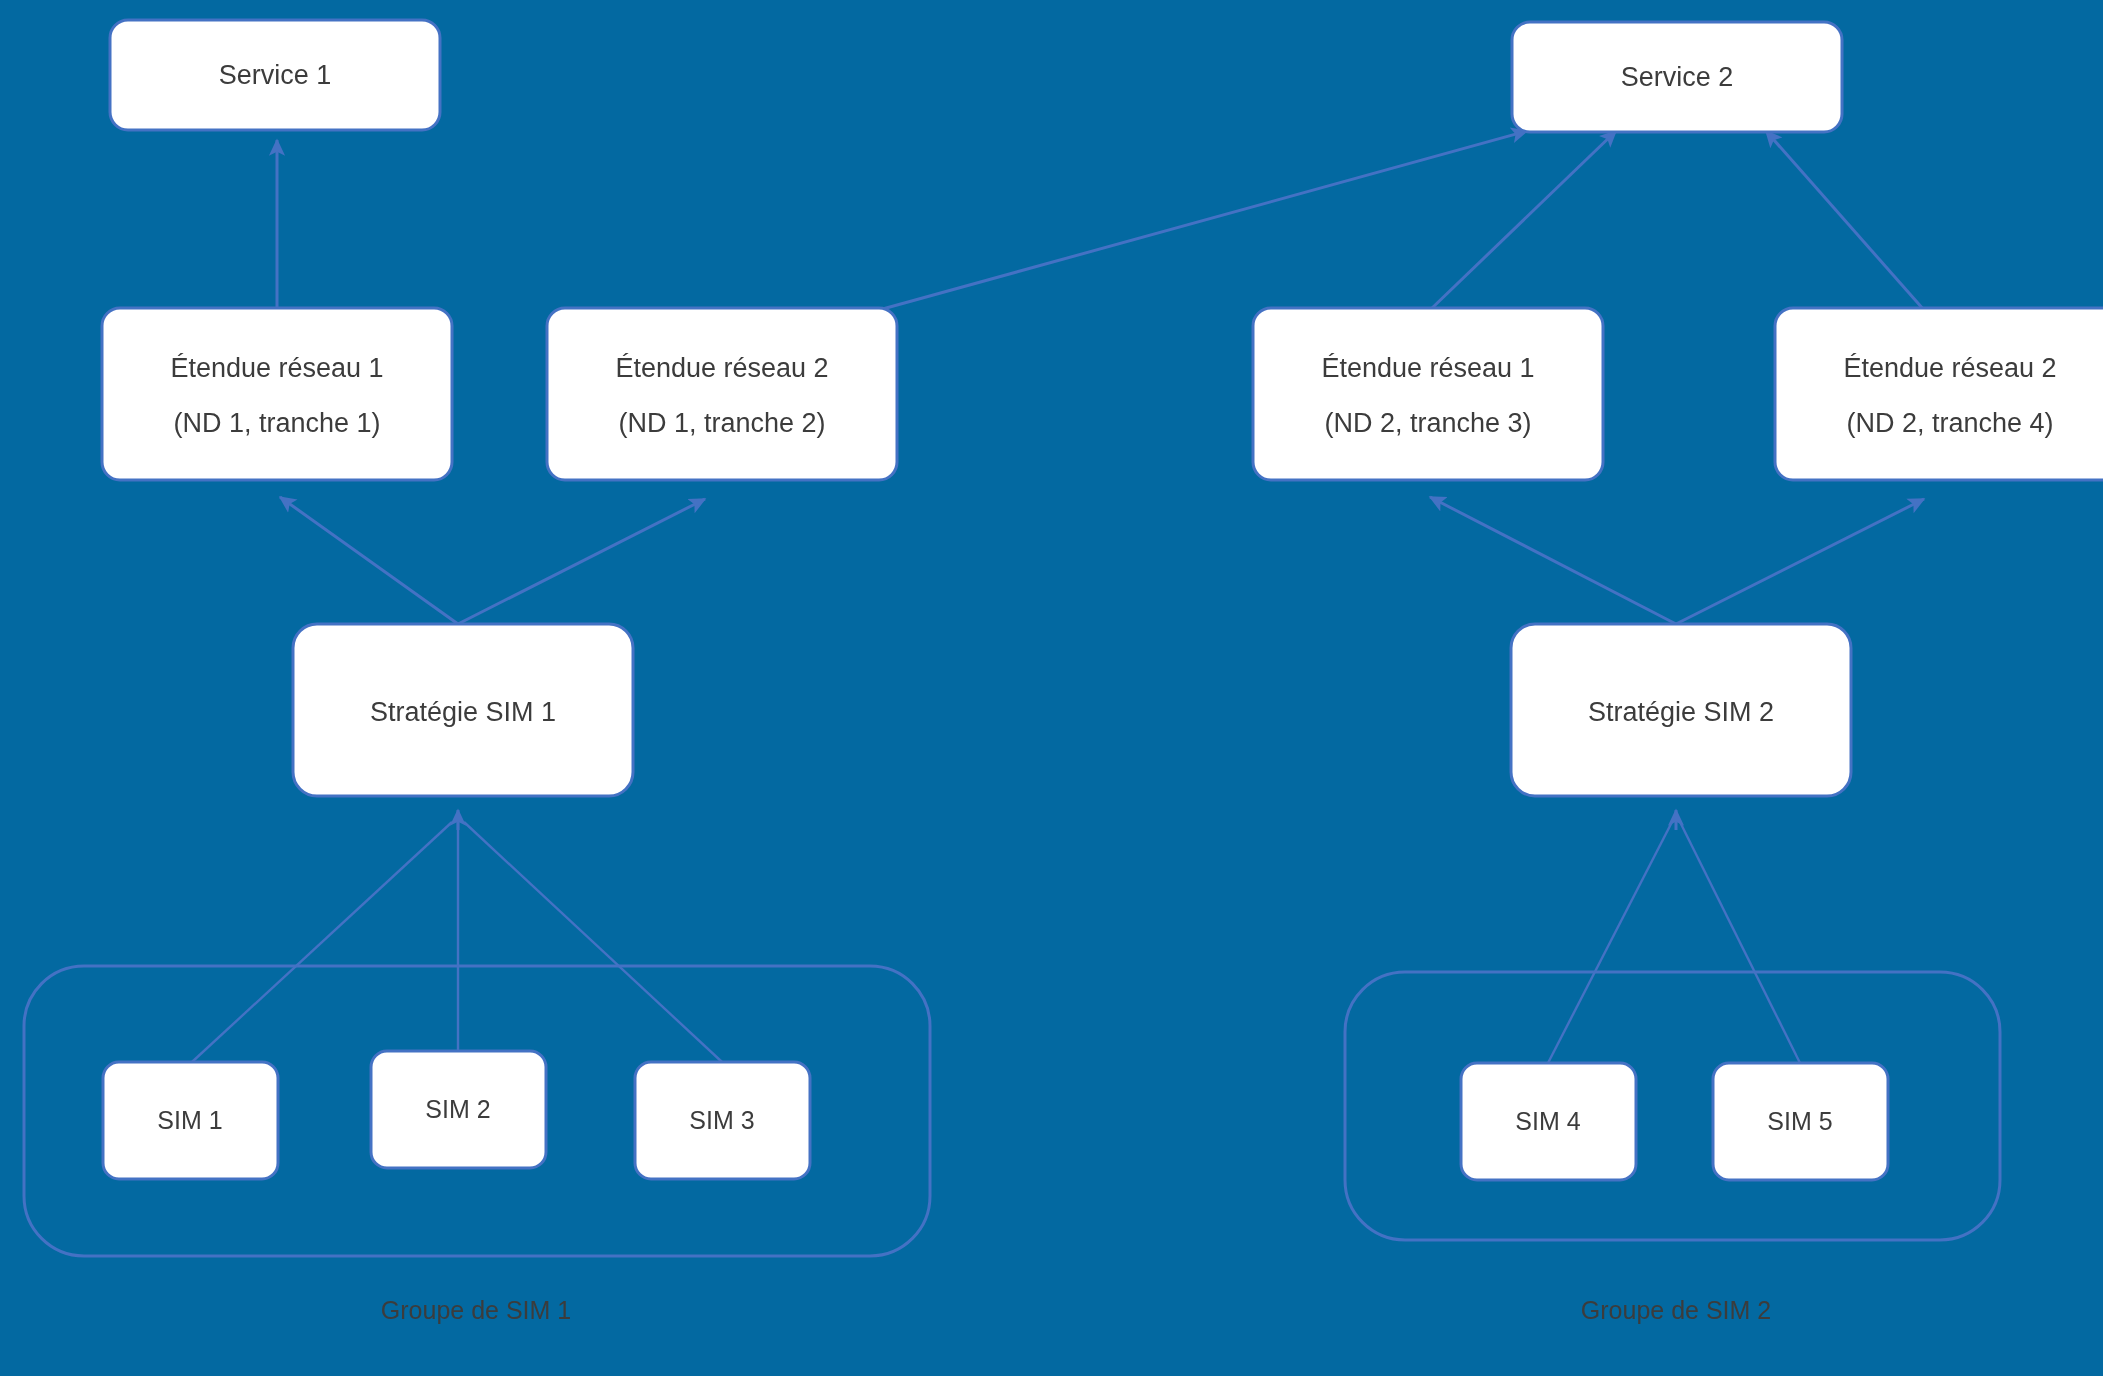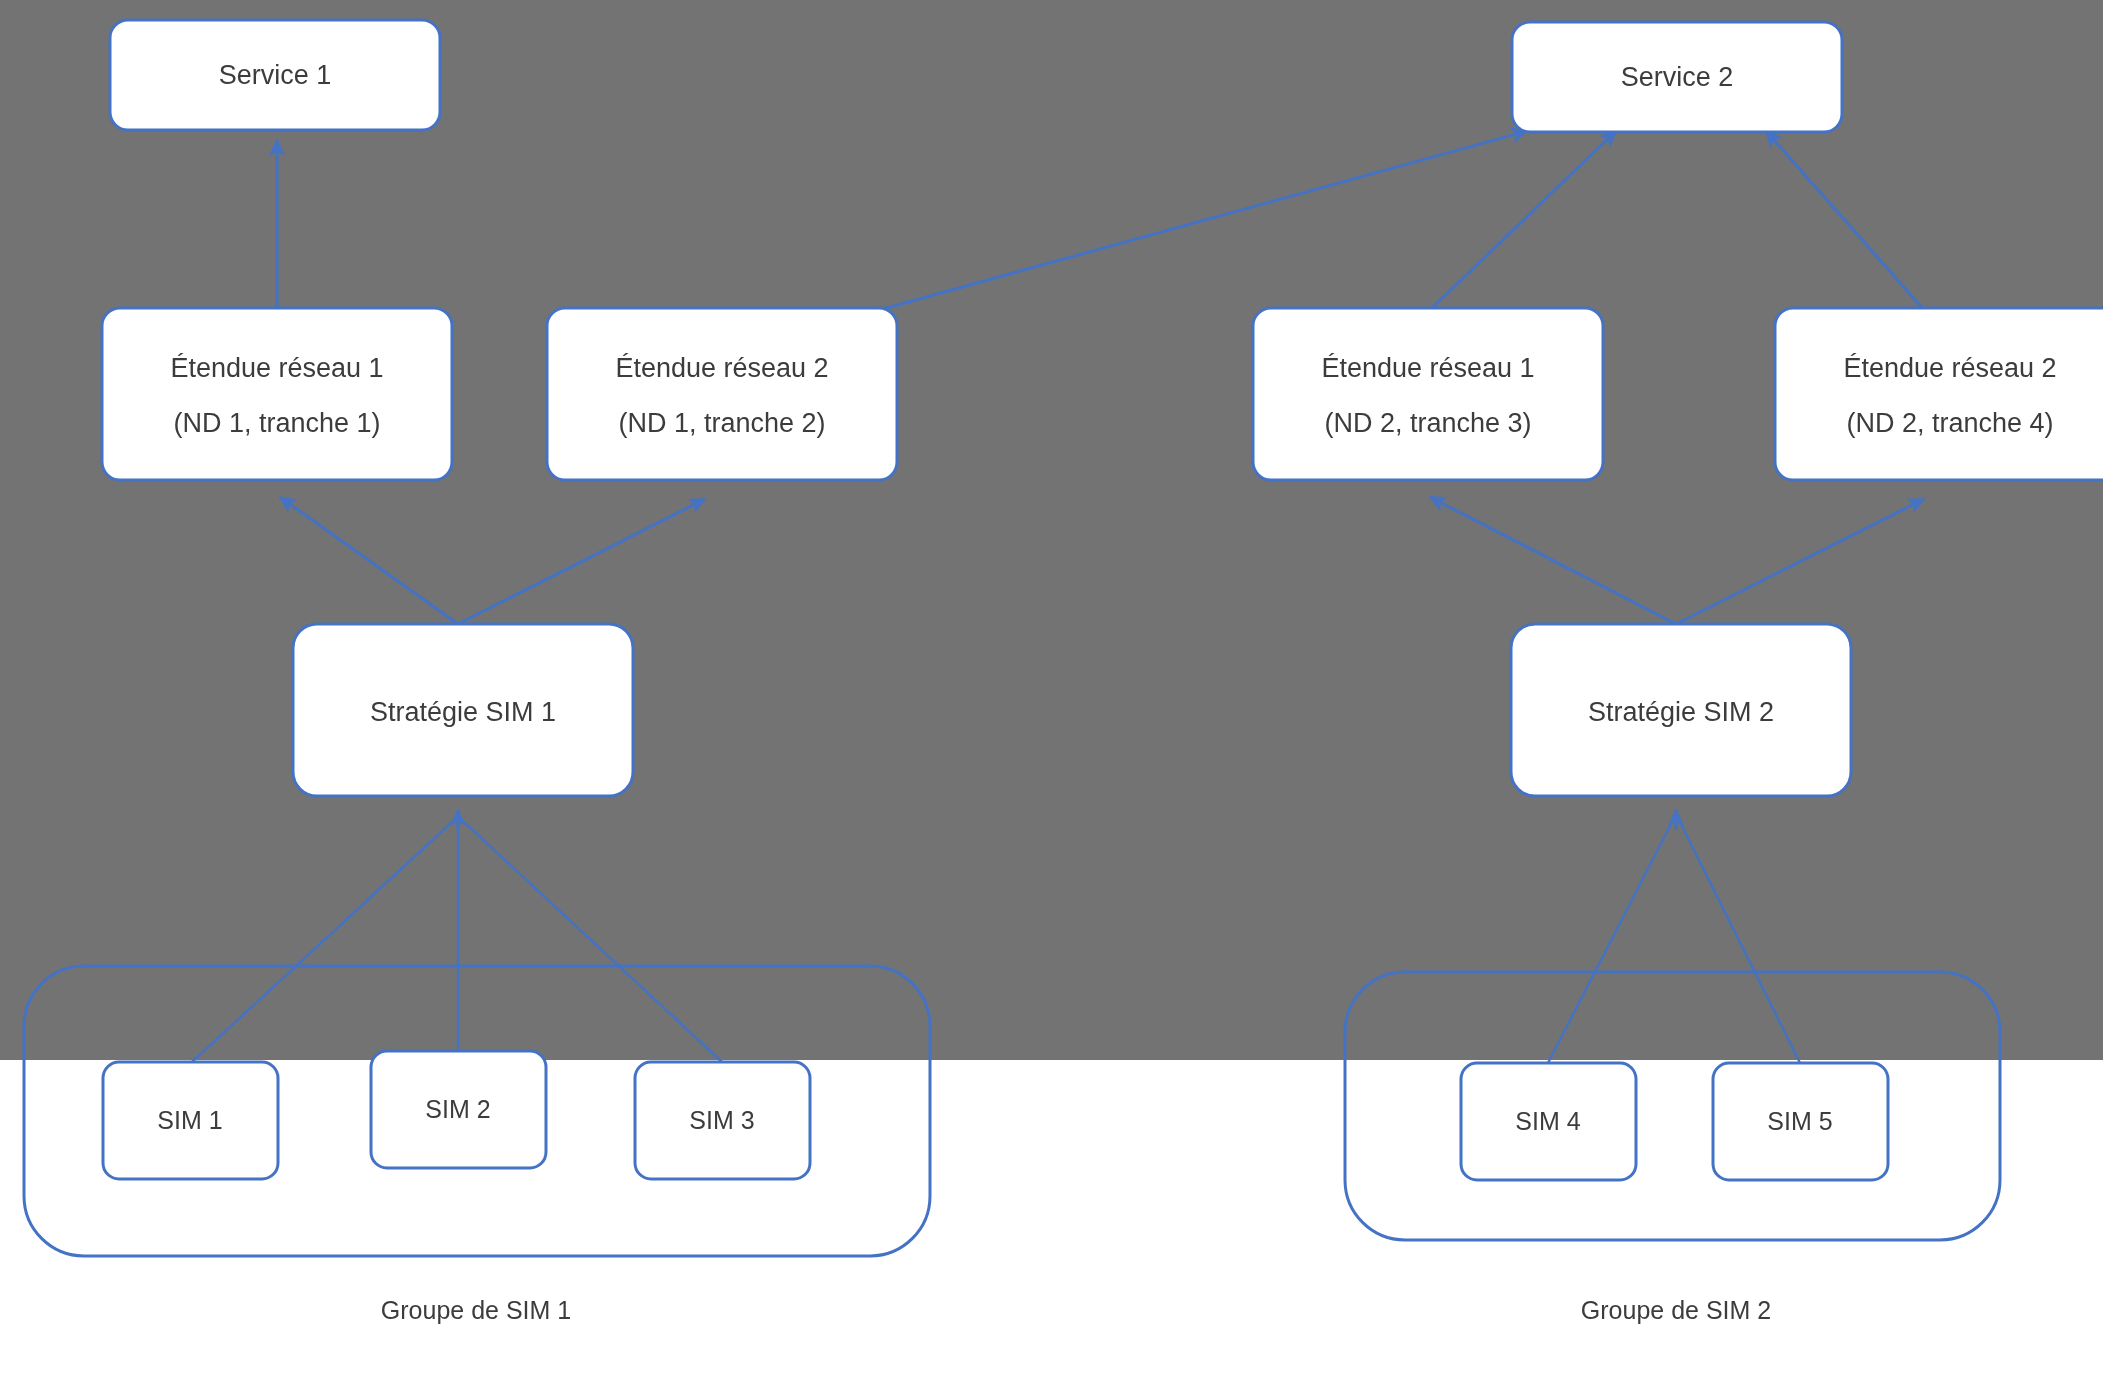--- a/index.html
+++ b/index.html
@@ -9,22 +9,22 @@
   }
   body {
     width: 2103px;
     height: 1384px;
     font-family: "Liberation Sans", sans-serif;
     overflow: hidden;
   }
   #diagram-root {
     position: relative;
     width: 2103px;
-    height: 1060px;
-    background: #737373;
+    height: 1376px;
+    background: #0369a1;
   }
   svg#diagram-canvas {
     position: absolute;
     top: 0;
     left: 0;
     width: 2103px;
     height: 1384px;
   }
   .node-rect {
     fill: #ffffff;

